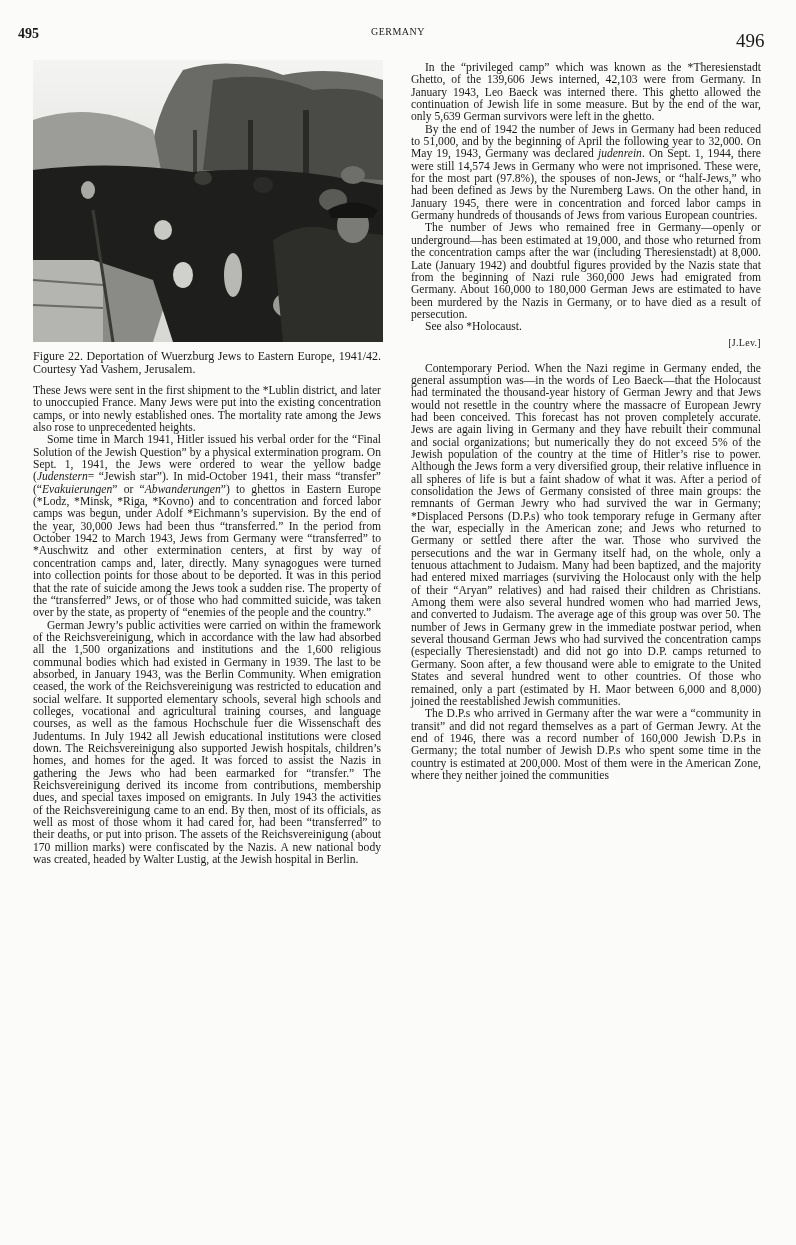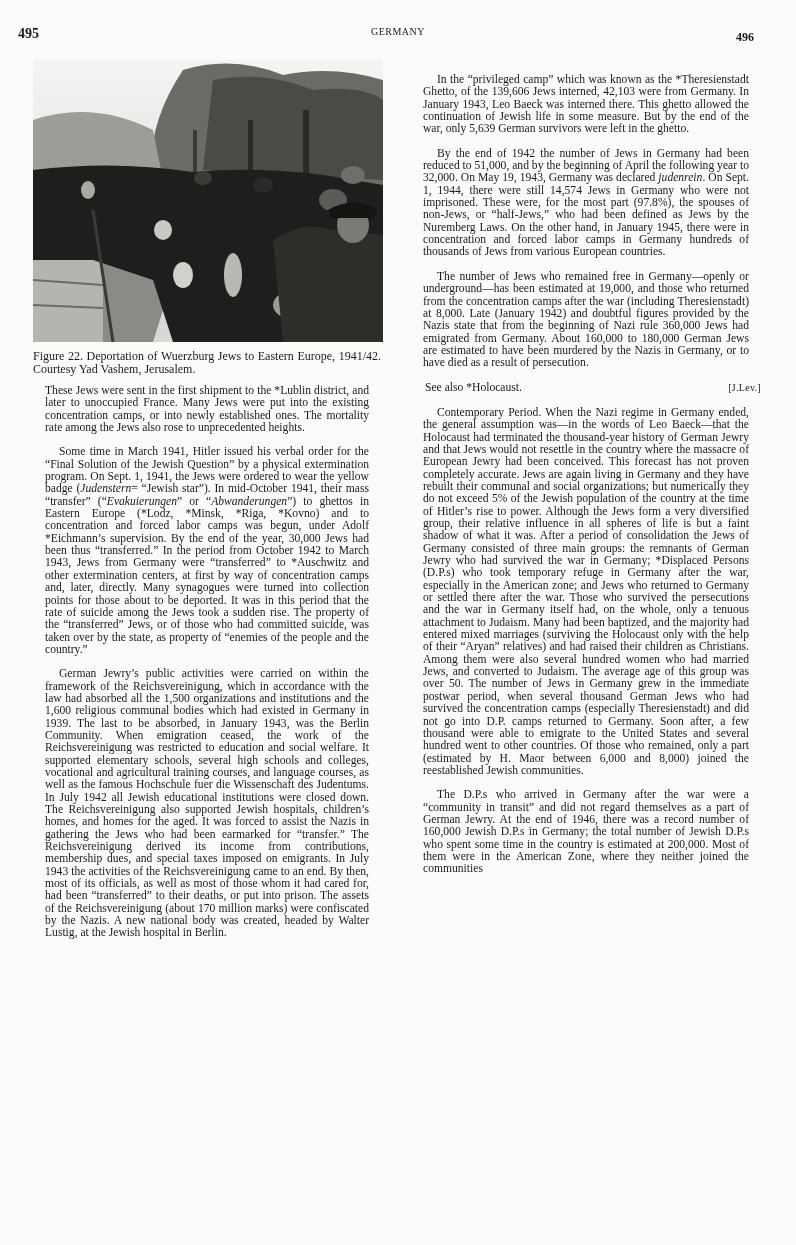--- a/index.html
+++ b/index.html
@@ -5,35 +5,35 @@
   html, body { margin: 0; padding: 0; }
   body {
     width: 796px; height: 1245px; overflow: hidden;
     background: #fbfbf9;
     font-family: "Liberation Serif", "DejaVu Serif", serif;
     color: #1a1a1a;
     position: relative;
   }
   .page-header { position: absolute; top: 0; left: 0; width: 684px; height: 50px; }
   .pn-left { position: absolute; left: 18px; top: 26px; font-size: 14px; font-weight: bold; }
-  .pn-right { position: absolute; left: 736px; top: 30px; font-size: 12px; font-weight: bold; }
+  .pn-right { position: absolute; left: 736px; top: 30px; font-size: 19px; font-weight: normal; }
   .running-title { position: absolute; left: 0; width: 796px; top: 26px; text-align: center; font-size: 10px; letter-spacing: 0.5px; }
 
   .col { position: absolute; font-size: 11.6px; line-height: 12.35px; text-align: justify; }
   .col-left { left: 33px; top: 60px; width: 348px; }
   .col-right { left: 411px; top: 62px; width: 350px; }
 
   .figure { width: 350px; height: 282px; position: relative; overflow: hidden; background: #d9d9d5; }
   .figure svg { display: block; }
   .caption { font-size: 12px; line-height: 12.5px; margin-top: 8px; text-align: justify; }
-  .p { margin: 12px; text-indent: 14px; }
+  .p { margin: 0; text-indent: 14px; }
   .p.noindent { text-indent: 0; }
   .first-after-fig { margin-top: 10px; }
   .seealso { display: flex; justify-content: space-between; text-indent: 14px; }
-  .seealso .sig { text-indent: 0; font-size: 10px; letter-spacing: 0.3px; }
+  .seealso .sig { text-indent: 0; font-size: 10px; letter-spacing: 0.3px; margin-top: 16px; }
   .section-gap { margin-top: 13px; }
   b.runin { font-weight: normal; }
   i { font-style: italic; font-family: Liberation Serif, serif; }
 </style>
 </head>
 <body>
 
 <div class="page-header">
   <span class="pn-left">495</span>
   <span class="running-title">GERMANY</span>

